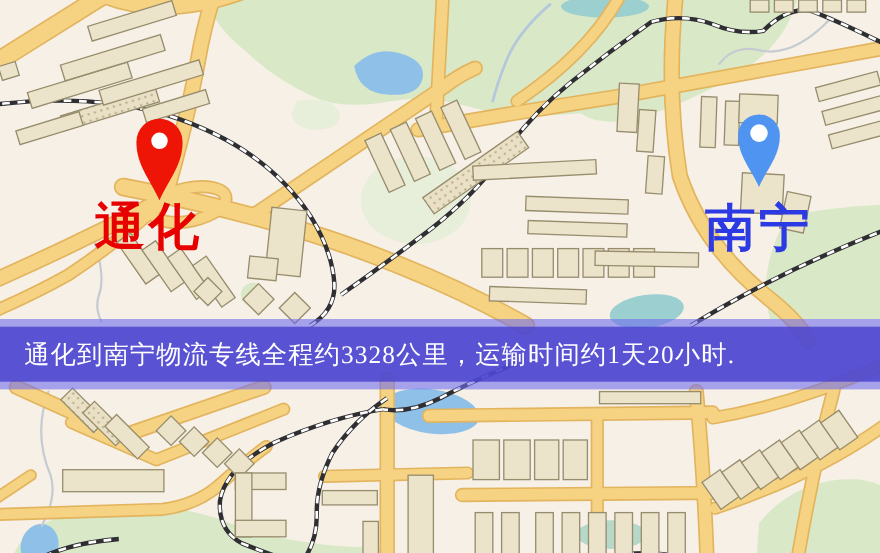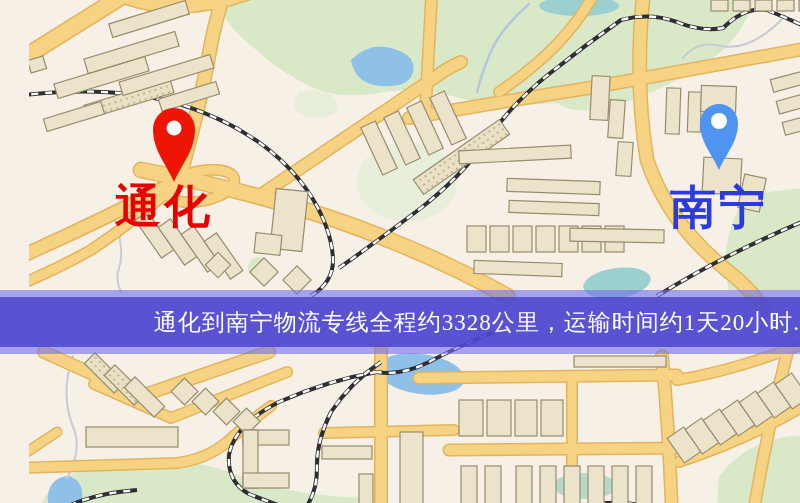--- a/index.html
+++ b/index.html
@@ -1,18 +1,18 @@
 <!DOCTYPE html>
 <html style="--map-bg: #f6f0e6; --road-fill: #f6d382; --road-casing: #e3b45e; --building-fill: #ece3cb; --building-stroke: #978d6d; --park-green: #d9e8c6; --water-blue: #8fc0e8; --rail-dark: #2f2f33; --banner-core: rgba(72,66,206,0.82); --banner-edge: rgba(112,108,236,0.6); --banner-text: #ffffff; --origin-pin: #ee1506; --origin-label: #e60000; --dest-pin: #4e94f0; --dest-label: #2b3ae2;"><head>
 <meta charset="utf-8">
 <style>
   html,body{margin:0;padding:0;}
   body{width:800px;height:503px;overflow:hidden;position:relative;
        font-family:"Liberation Serif","DejaVu Serif",serif;background:#f6f0e6;}
-  .map-wrap{position:absolute;inset:0;margin-left:29px;}
+  .map-wrap{position:absolute;inset:0;}
   svg{display:block;}
 
   
   .bg{fill:var(--map-bg,#f6f0e6);}
   .park{fill:var(--park-green,#d9e8c6);stroke:none;}
   .park.light{fill:#e7efda;}
   .water{fill:var(--water-blue,#8fc0e8);stroke:none;}
   .water.teal{fill:#9ccfd0;}
   .water.tealgreen{fill:#b5d8c8;}
   .stream{fill:none;stroke:#c6cbd2;stroke-width:2;stroke-linecap:round;}
@@ -23,21 +23,21 @@
   .rail-dash{fill:none;stroke:#ffffff;stroke-width:2.4;stroke-dasharray:7 7;}
   .bld{fill:var(--building-fill,#ece3cb);stroke:var(--building-stroke,#978d6d);stroke-width:1.2;}
   .bld.dots{fill:url(#dotpat);}
   .city-label{font-family:"Liberation Serif","DejaVu Serif",serif;font-size:46px;font-weight:bold;letter-spacing:3px;}
 
   
   .banner{position:absolute;left:0;top:290px;width:800px;height:64px;
           background:var(--banner-edge,rgba(112,108,236,.6));}
   .banner-core{position:absolute;left:0;top:7px;width:100%;height:50px;
           background:var(--banner-core,rgba(72,66,206,.82));
-          display:flex;align-items:center;justify-content:flex-end;}
+          display:flex;align-items:center;}
   .banner-text{color:var(--banner-text,#fff);font-size:23px;letter-spacing:1px;
           padding-left:22px;white-space:nowrap;
           font-family:"Liberation Serif","DejaVu Serif",serif;}
 </style>
 </head>
 <body>
 
 <div class="map-wrap">
 <svg width="800" height="503" viewBox="0 0 800 503" xmlns="http://www.w3.org/2000/svg">
   <defs>

